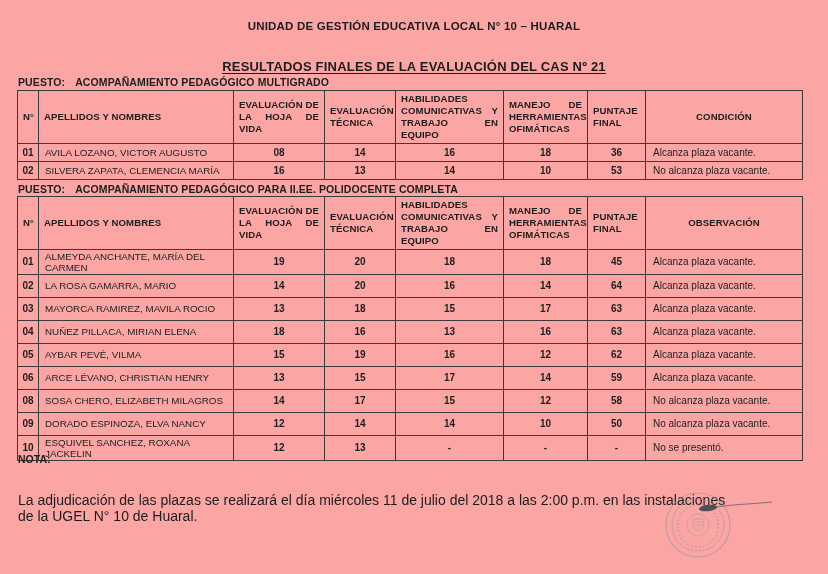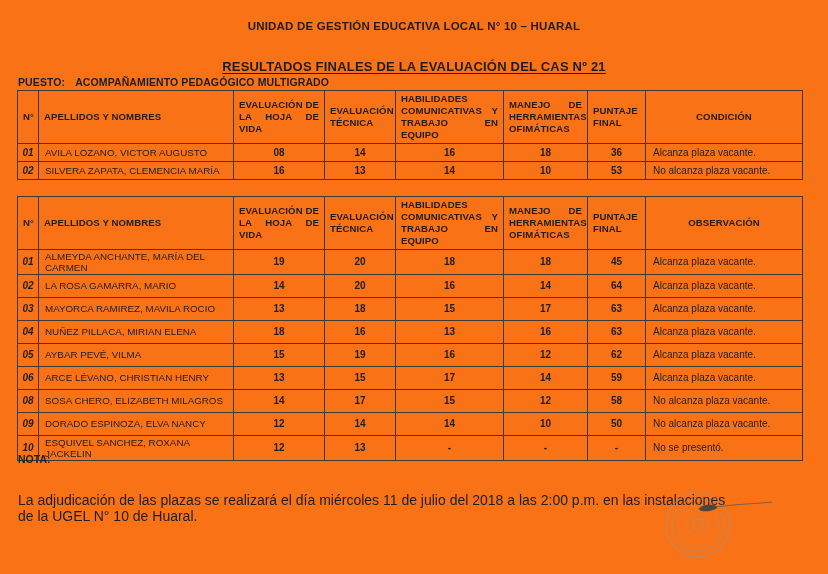--- a/index.html
+++ b/index.html
@@ -1,19 +1,19 @@
 <!DOCTYPE html>
 <html><head>
 <meta charset="utf-8">
 <style>
   * { margin:0; padding:0; box-sizing:border-box; }
   html,body { background:#d8d8d8; }
   .page {
     position:relative; width:828px; height:574px; margin:0 auto;
-    background:#f97316; color:#1d1d1d; overflow:hidden;
+    background:#fca5a5; color:#1d1d1d; overflow:hidden;
     font-family:"Liberation Sans","DejaVu Sans",sans-serif;
   }
   .titles { position:absolute; top:20px; left:0; right:0; text-align:center; }
   .title-line1 { font-size:11.5px; font-weight:bold; letter-spacing:.2px; }
   .title-line2 {
     display:inline-block; margin-top:9px; font-size:13px; font-weight:bold;
     letter-spacing:.2px; text-decoration:underline; text-underline-offset:2px;
   }
   .puesto { position:absolute; left:18px; font-size:10.5px; font-weight:bold; letter-spacing:.1px;text-align:right; }
   .puesto-1 { top:76px; }
@@ -39,21 +39,21 @@
   
   .col0 { width:21px; }  .col1 { width:195px; }
   .col2 { width:91px; }  .col3 { width:71px; }
   .col4 { width:108px; } .col5 { width:84px; }
   .col6 { width:58px; }  .col7 { width:157px; }
   
   th.col0, th.col7 { text-align:center; }
   th.col1, th.col3, th.col6 { text-align:left; }
   th.col2, th.col4, th.col5 { text-align:justify; }
   
-  td.col0 { text-align:center;font-style:italic; }
+  td.col0 { text-align:center; }
   td.col1 { text-align:left; padding-left:6px; font-weight:normal; font-size:9.8px; }
   td.col1 { font-weight:500; }
   td.col2, td.col3, td.col4, td.col5, td.col6 { text-align:center; }
   td.col7 { text-align:left; padding-left:7px; font-weight:normal; font-size:10px; }
 
   .nota-label { position:absolute; left:18px; top:453px; font-size:10.5px; font-weight:bold; }
   .nota-text  { position:absolute; left:18px; top:492px; font-size:14px; width:720px; }
 
   .stamp { position:absolute; left:660px; top:489px; width:150px; height:80px; }
 </style>
@@ -101,20 +101,23 @@
           <td class="col2">16</td>
           <td class="col3">13</td>
           <td class="col4">14</td>
           <td class="col5">10</td>
           <td class="col6">53</td>
           <td class="col7">No alcanza plaza vacante.</td>
         </tr>
       </tbody>
   </table>
 
+  <div class="puesto puesto-2">
+    <span>PUESTO:</span><span class="val">ACOMPAÑAMIENTO PEDAGÓGICO PARA II.EE. POLIDOCENTE COMPLETA</span>
+  </div>
 
   <table class="t2">
     <thead>
         <tr>
           <th class="col0">N°</th>
           <th class="col1">APELLIDOS Y NOMBRES</th>
           <th class="col2">EVALUACIÓN DE LA HOJA DE VIDA</th>
           <th class="col3">EVALUACIÓN TÉCNICA</th>
           <th class="col4">HABILIDADES COMUNICATIVAS Y TRABAJO EN EQUIPO</th>
           <th class="col5">MANEJO DE HERRAMIENTAS OFIMÁTICAS</th>

